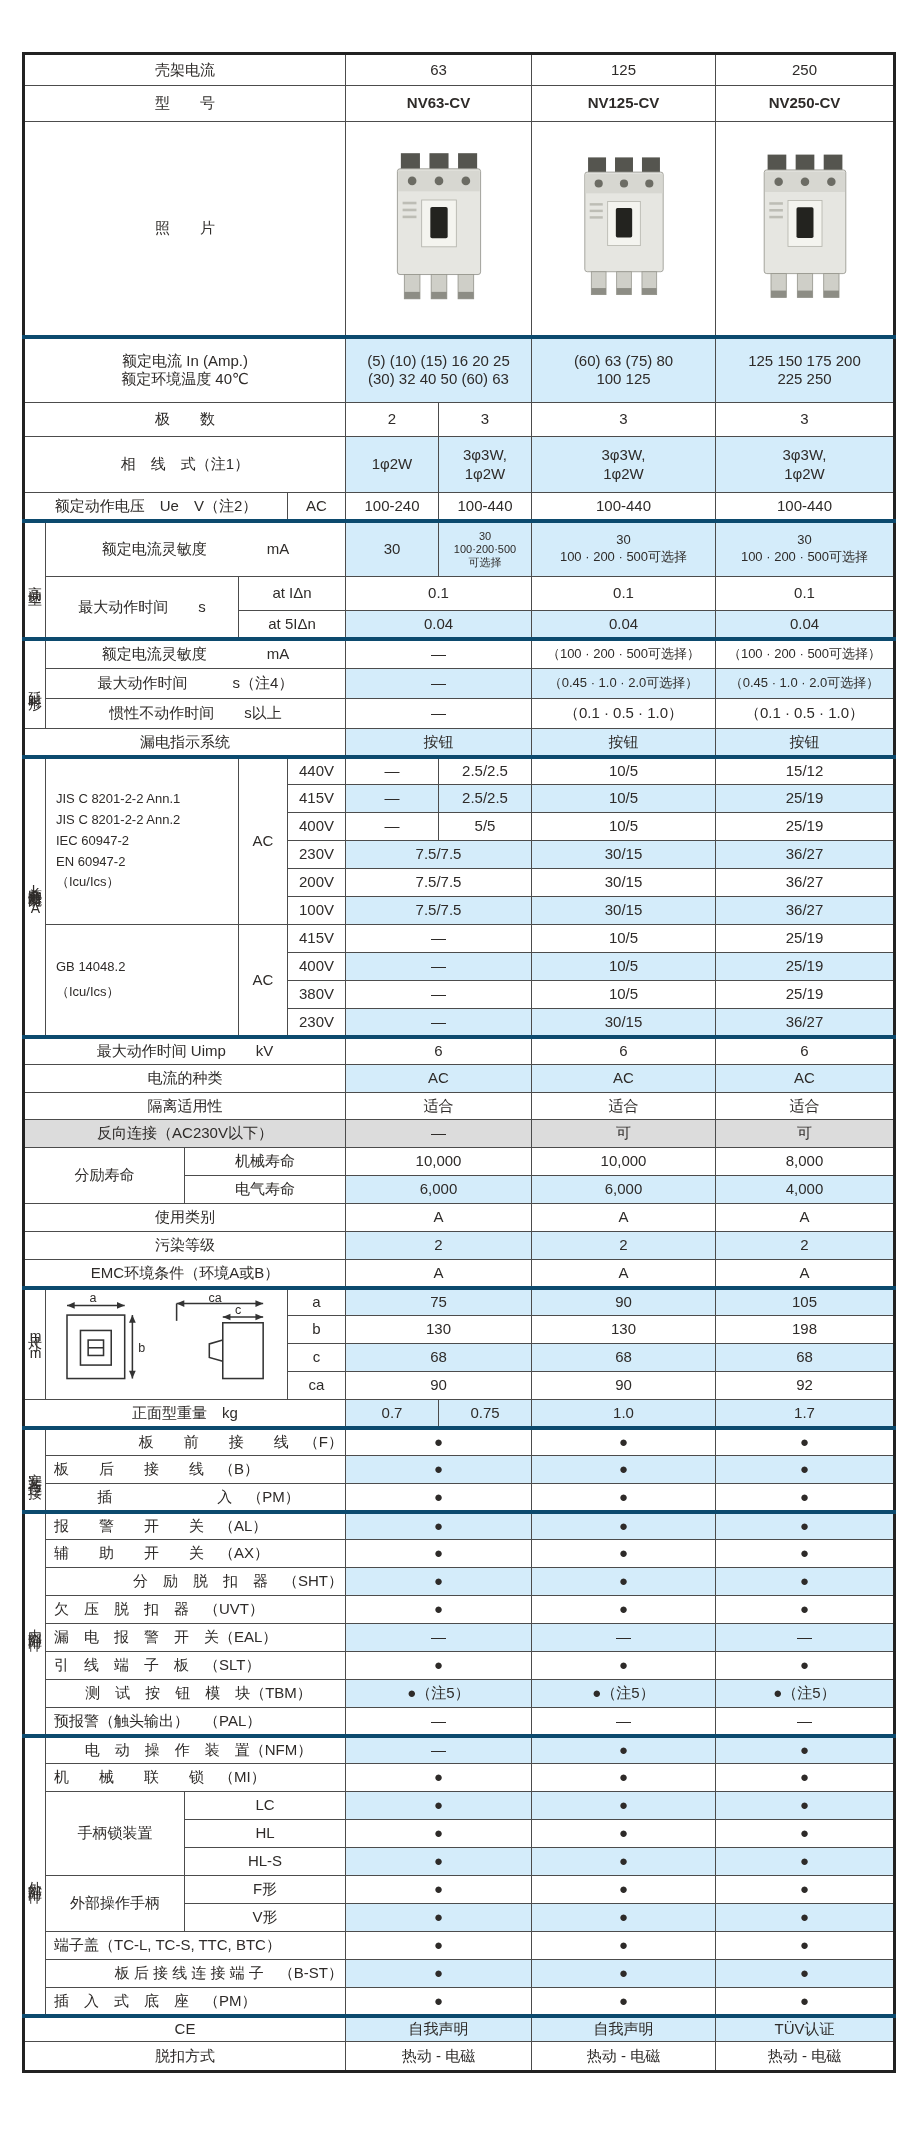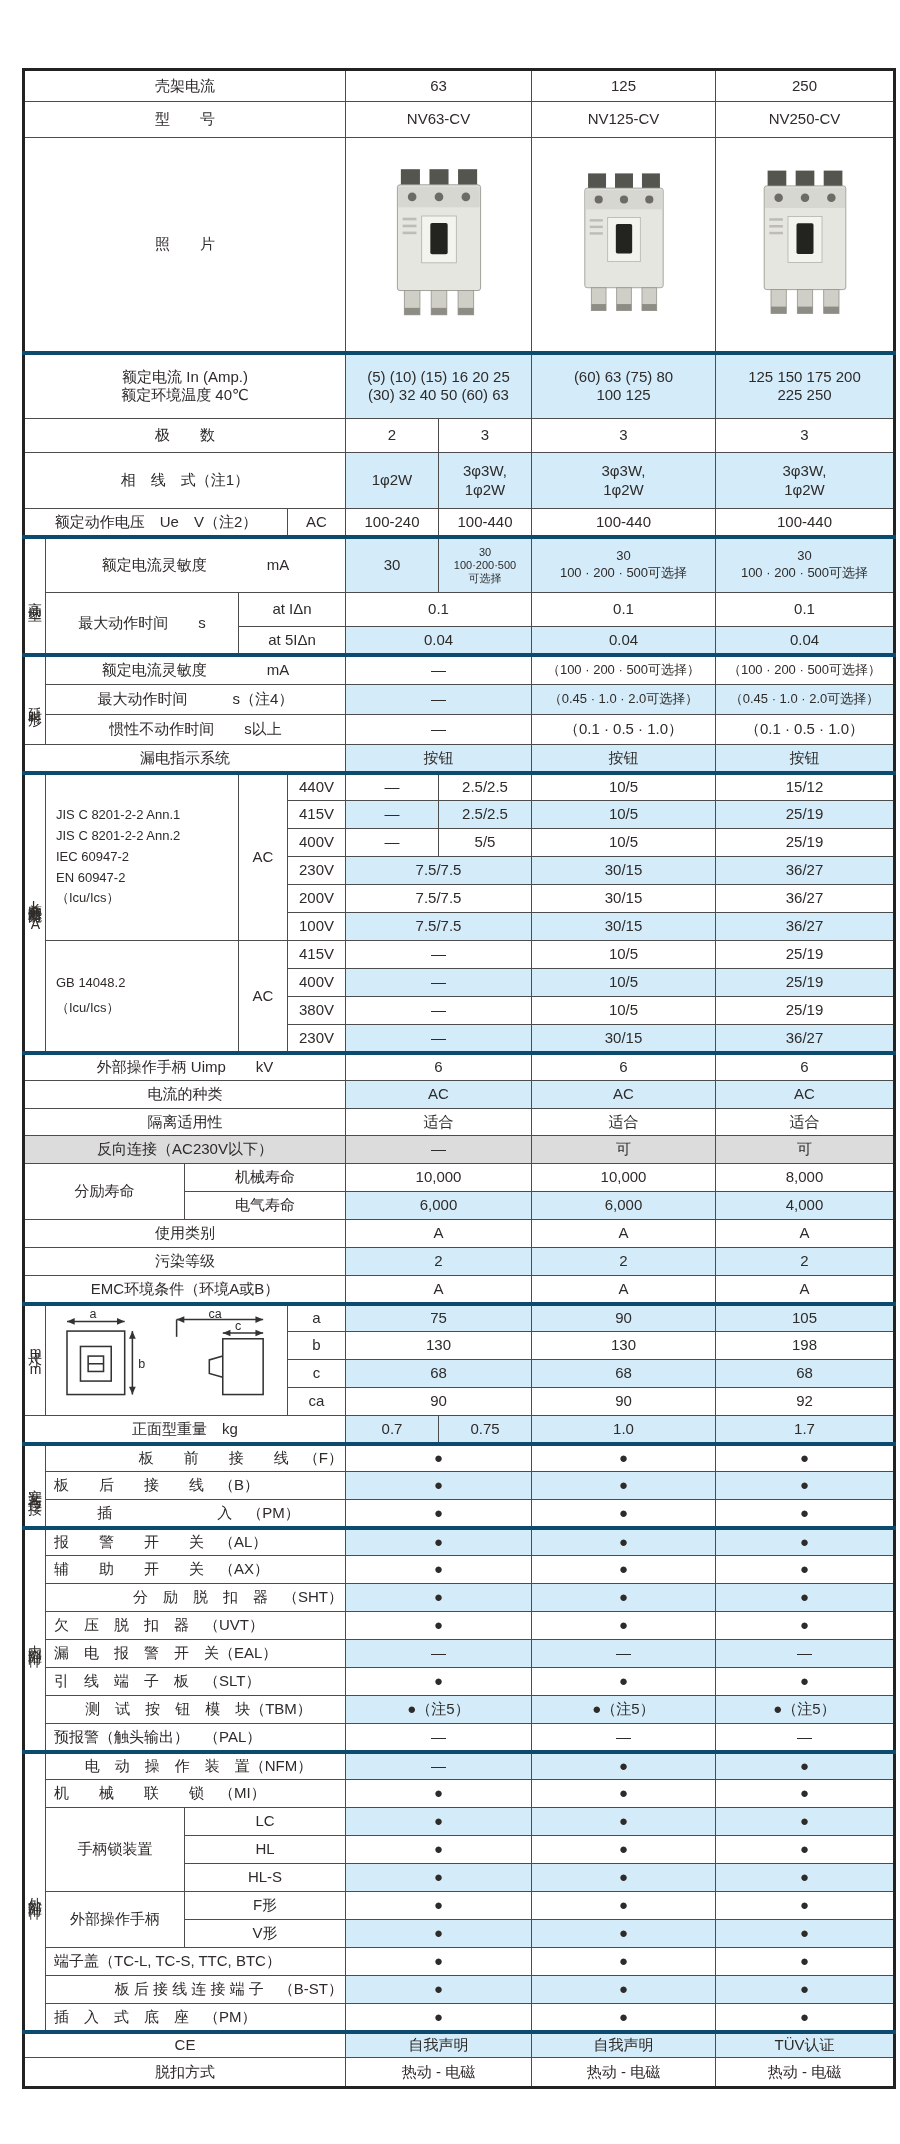--- a/index.html
+++ b/index.html
@@ -1,30 +1,30 @@
 <!DOCTYPE html>
 <html><head>
 <meta charset="utf-8">
 <style>
   html,body{margin:0;padding:0;background:#fff;}
   body{width:900px;font-family:"Liberation Sans","DejaVu Sans",sans-serif;color:#2e2b29;}
   .page{padding:30px 0 14px 22px;}
   .title-bar{width:823px;height:56px;background:#a6d9f4;border:3px solid #1c1c1c;
     font-size:38px;font-weight:bold;color:#241c18;line-height:56px;padding-left:44px;letter-spacing:1px;}
-  table.spec{margin-top:38px;border-collapse:collapse;table-layout:fixed;width:871px;border:3px solid #222;padding-left:36px;}
+  table.spec{margin-top:22px;border-collapse:collapse;table-layout:fixed;width:871px;border:3px solid #222;padding-left:36px;}
   td{border:1px solid #4c4c4c;text-align:center;vertical-align:middle;font-size:15px;
      line-height:1.22;padding:1px 2px;overflow:hidden;}
   td.lab{font-size:15px;}
   td.g{writing-mode:vertical-lr;text-orientation:upright;font-size:14px;letter-spacing:3px;padding:2px 0;background:#fff;}
   td.std{text-align:left;padding-left:10px;font-size:13px;line-height:1.6;white-space:pre-line;background:#fff;}
   td.subc{background:#fff;}
   .pre{white-space:pre-line;}
   .sm{font-size:11px;line-height:1.15;}
   .sm2{font-size:13px;line-height:1.3;}
-  .bold{font-weight:normal;}
+  .bold{font-weight:bold;}
   tr.sh td.val{background:#d4ecfa;}
   tr.gray td{background:#dcdcdc;}
   tr.bt2 td{border-top:4px solid #0c4a6e;}
   td.photo{background:#fff;vertical-align:middle;}
   .dot{font-size:15px;}
 </style>
 </head>
 <body>
 
 <div class="page">
@@ -294,21 +294,21 @@
       <td class="val">25/19</td>
     </tr>
     <tr class="sh" style="height:28px">
       <td class="subc">230V</td>
       <td class="val" colspan="2">—</td>
       <td class="val">30/15</td>
       <td class="val">36/27</td>
     </tr>
 
     <tr class="bt2" style="height:28px">
-      <td class="lab" colspan="6">外部操作手柄 Uimp　　kV</td>
+      <td class="lab" colspan="6">最大动作时间 Uimp　　kV</td>
       <td class="val" colspan="2">6</td>
       <td class="val">6</td>
       <td class="val">6</td>
     </tr>
     <tr class="sh" style="height:28px">
       <td class="lab" colspan="6">电流的种类</td>
       <td class="val" colspan="2">AC</td>
       <td class="val">AC</td>
       <td class="val">AC</td>
     </tr>

